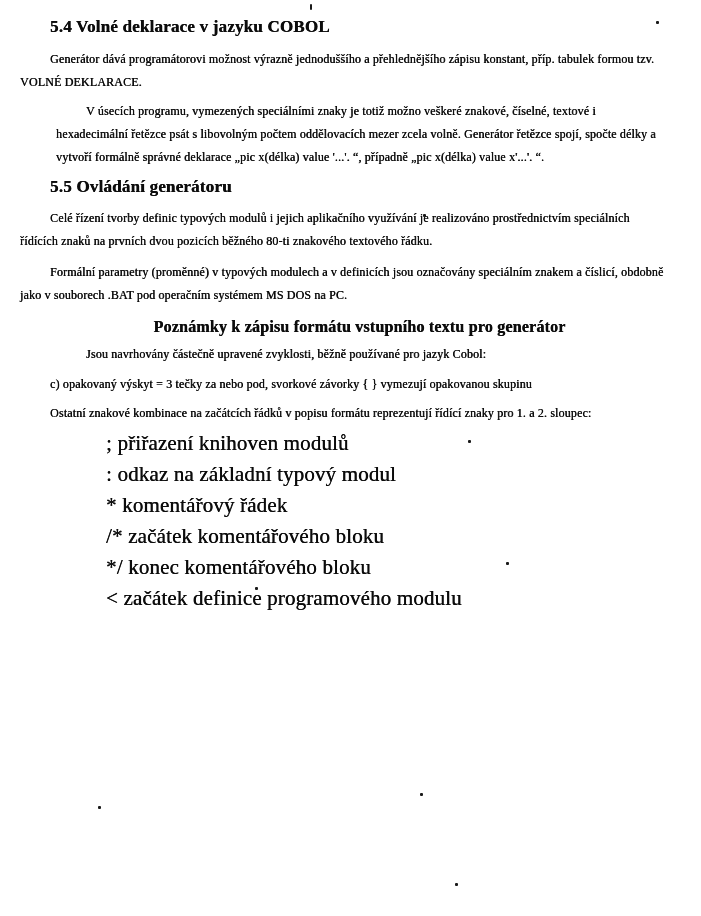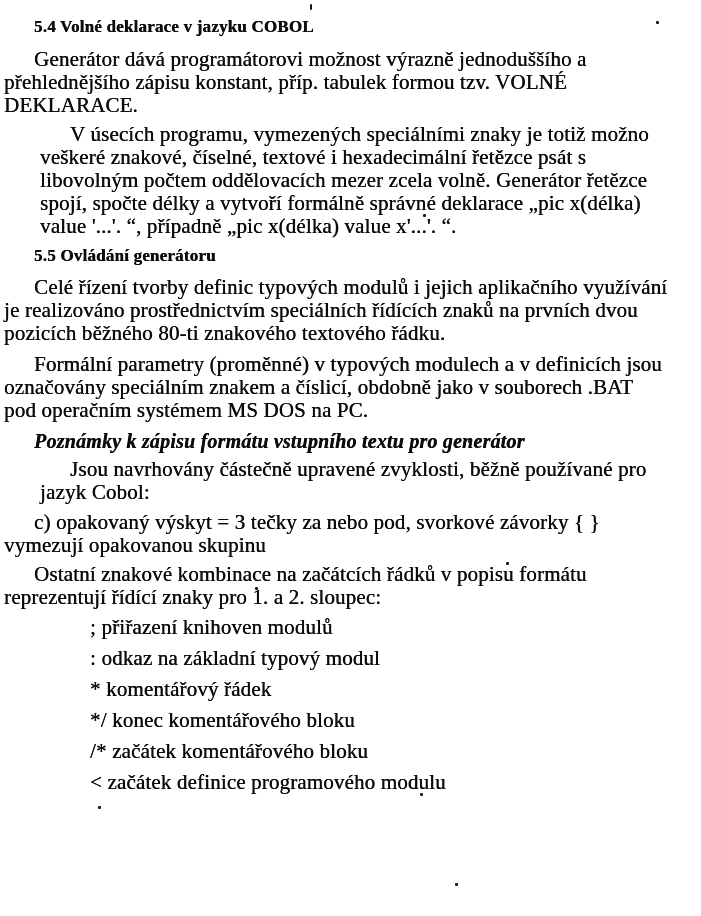--- a/index.html
+++ b/index.html
@@ -12,54 +12,54 @@
     height: 916px;
     overflow: hidden;
     font-family: "Liberation Serif", "DejaVu Serif", serif;
     color: #0c0c0c;
   }
   .page {
     position: relative;
     box-sizing: border-box;
     width: 701px;
     height: 916px;
-    padding: 16px 32px 0 4px;
+    padding: 16px 32px 0 20px;
     background: #ffffff;
     
   }
   .page * {
     text-shadow: 0.35px 0 0 currentColor;
   }
   p.body-par {
     margin: 0 0 6px 0;
-    font-size: 21px;
+    font-size: 12px;
     line-height: 23px;
     text-indent: 30px;
     letter-spacing: 0.15px;
   }
   p.mb7 { margin-bottom: 7px; margin-left: 36px; }
   p.mb8 { margin-bottom: 8px; }
   p.mb9 { margin-bottom: 9px; }
   h2.section-heading {
     margin: 0 0 10px 0;
     font-size: 17px;
     line-height: 22px;
     font-weight: bold;
     text-indent: 30px;
     letter-spacing: 0.2px;
   }
   h2.h55 { margin-bottom: 9px; }
   h3.notes-heading {
     margin: 0 0 6px 0;
-    font-size: 20px;
+    font-size: 16px;
     line-height: 21px;
     font-weight: bold;
-    font-style: italic;
     text-indent: 30px;
     letter-spacing: 0.2px;
+    text-align: center;
   }
   .control-list {
     margin: 2px 0 0 0;
     padding: 0 0 0 86px;
     list-style: none;
   }
   .control-list li {
     font-size: 21px;
     line-height: 20px;
     margin: 0 0 11px 0;
@@ -101,22 +101,22 @@
 
 
   <p class="body-par">c) opakovaný výskyt = 3 tečky za nebo pod, svorkové závorky { } vymezují opakovanou skupinu</p>
 
   <p class="body-par mb8">Ostatní znakové kombinace na začátcích řádků v popisu formátu reprezentují řídící znaky pro 1. a 2. sloupec:</p>
 
   <ul class="control-list">
     <li>; přiřazení knihoven modulů</li>
     <li>: odkaz na základní typový modul</li>
     <li>* komentářový řádek</li>
+    <li>/* začátek komentářového bloku</li>
     <li>*/ konec komentářového bloku</li>
-    <li>/* začátek komentářového bloku</li>
     <li>&lt; začátek definice programového modulu</li>
   </ul>
 
   <div class="speck tick" style="left:310px; top:4px;"></div>
   <div class="speck" style="left:656px; top:21px;"></div>
   <div class="speck" style="left:423px; top:214px;"></div>
   <div class="speck" style="left:468px; top:440px;"></div>
   <div class="speck" style="left:506px; top:562px;"></div>
   <div class="speck" style="left:255px; top:587px;"></div>
   <div class="speck" style="left:420px; top:793px;"></div>

